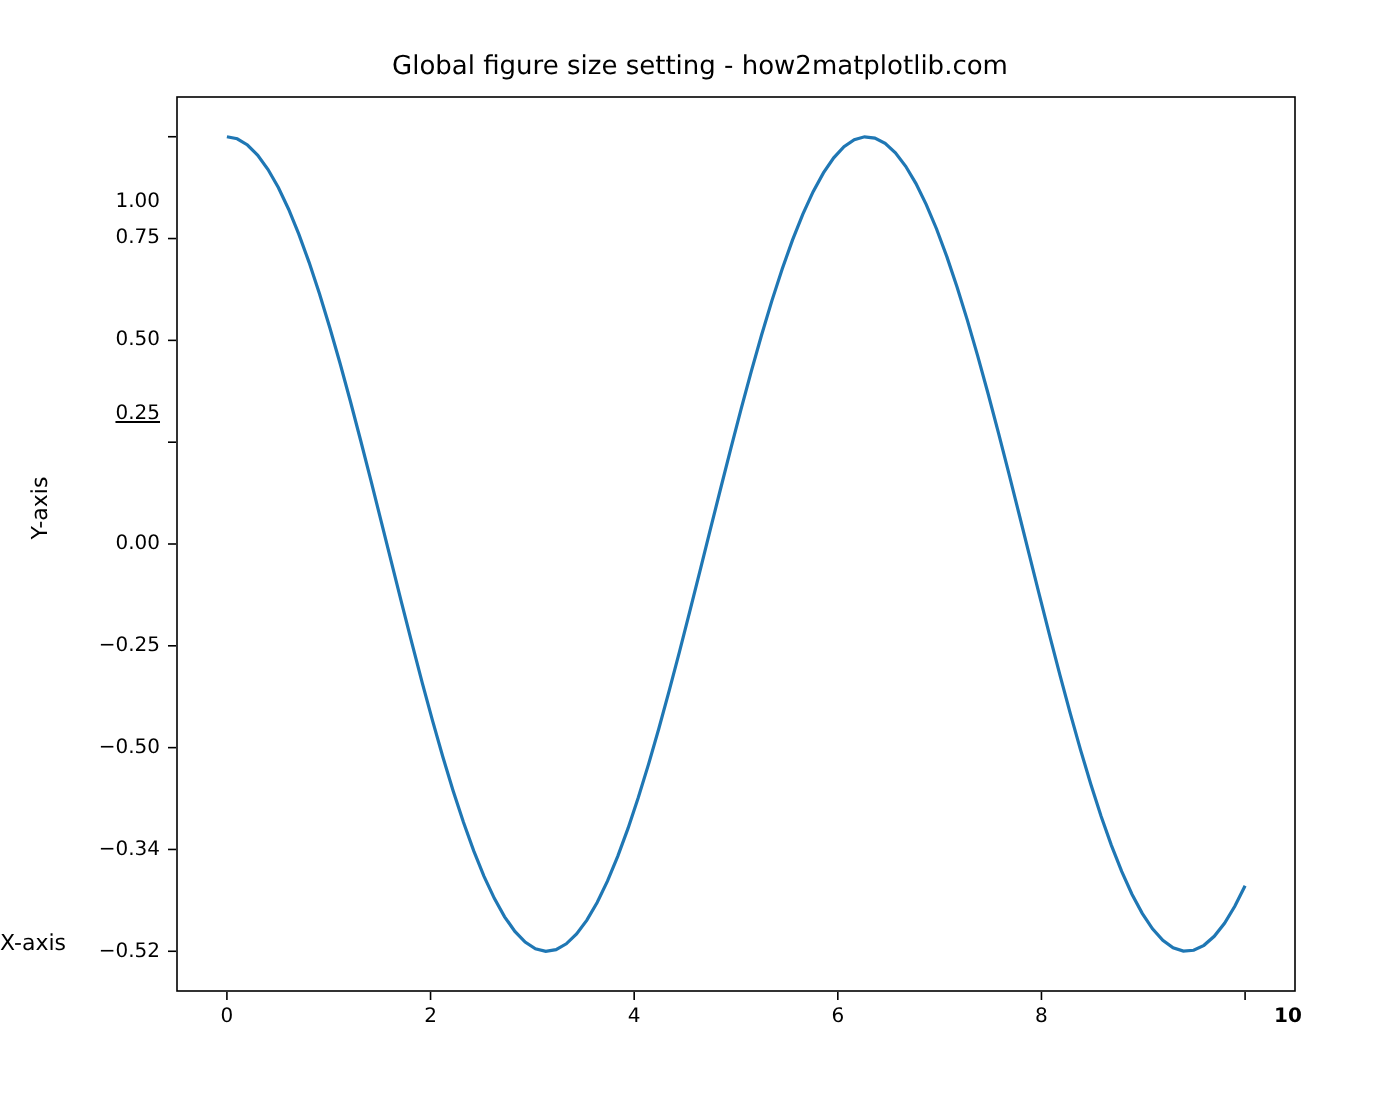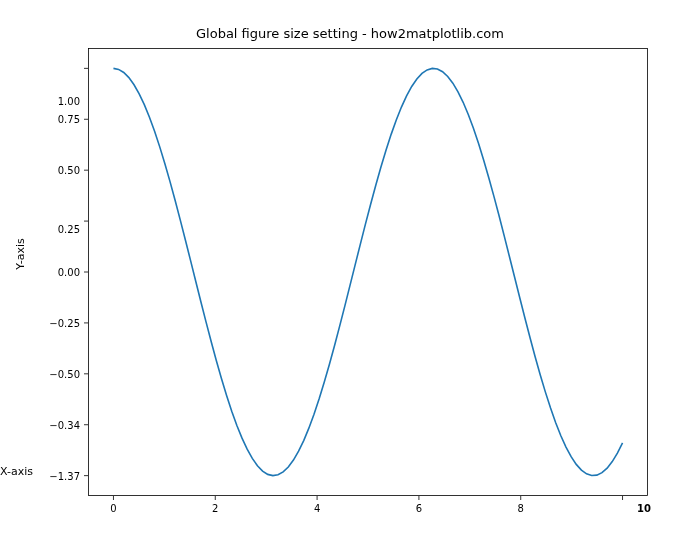--- a/index.html
+++ b/index.html
@@ -113,25 +113,25 @@
     </svg>
     <div id="xtick-label-layer">
         <div class="tick-label-x" style="left: 25.4545px;">0</div>
         <div class="tick-label-x" style="left: 127.273px;">2</div>
         <div class="tick-label-x" style="left: 229.091px;">4</div>
         <div class="tick-label-x" style="left: 330.909px;">6</div>
         <div class="tick-label-x" style="left: 432.727px;">8</div>
         <div class="tick-label-x" style="left: 556px; font-weight: bold;">10</div>
       </div>
     <div id="ytick-label-layer">
-        <div class="tick-label-y" style="top: 427.636px;">−1.37</div>
+        <div class="tick-label-y" style="top: 427.636px;">−0.52</div>
         <div class="tick-label-y" style="top: 376.727px;">−0.34</div>
         <div class="tick-label-y" style="top: 325.818px;">−0.50</div>
         <div class="tick-label-y" style="top: 274.909px;">−0.25</div>
         <div class="tick-label-y" style="top: 224px;">0.00</div>
-        <div class="tick-label-y" style="top: 181px;">0.25</div>
+        <div class="tick-label-y" style="top: 159px; text-decoration: underline;">0.25</div>
         <div class="tick-label-y" style="top: 122.182px;">0.50</div>
         <div class="tick-label-y" style="top: 71.2727px;">0.75</div>
         <div class="tick-label-y" style="top: 20.3636px; margin-top: 33px;">1.00</div>
       </div>
   </div>
 
 </div>
 
 </body></html>

